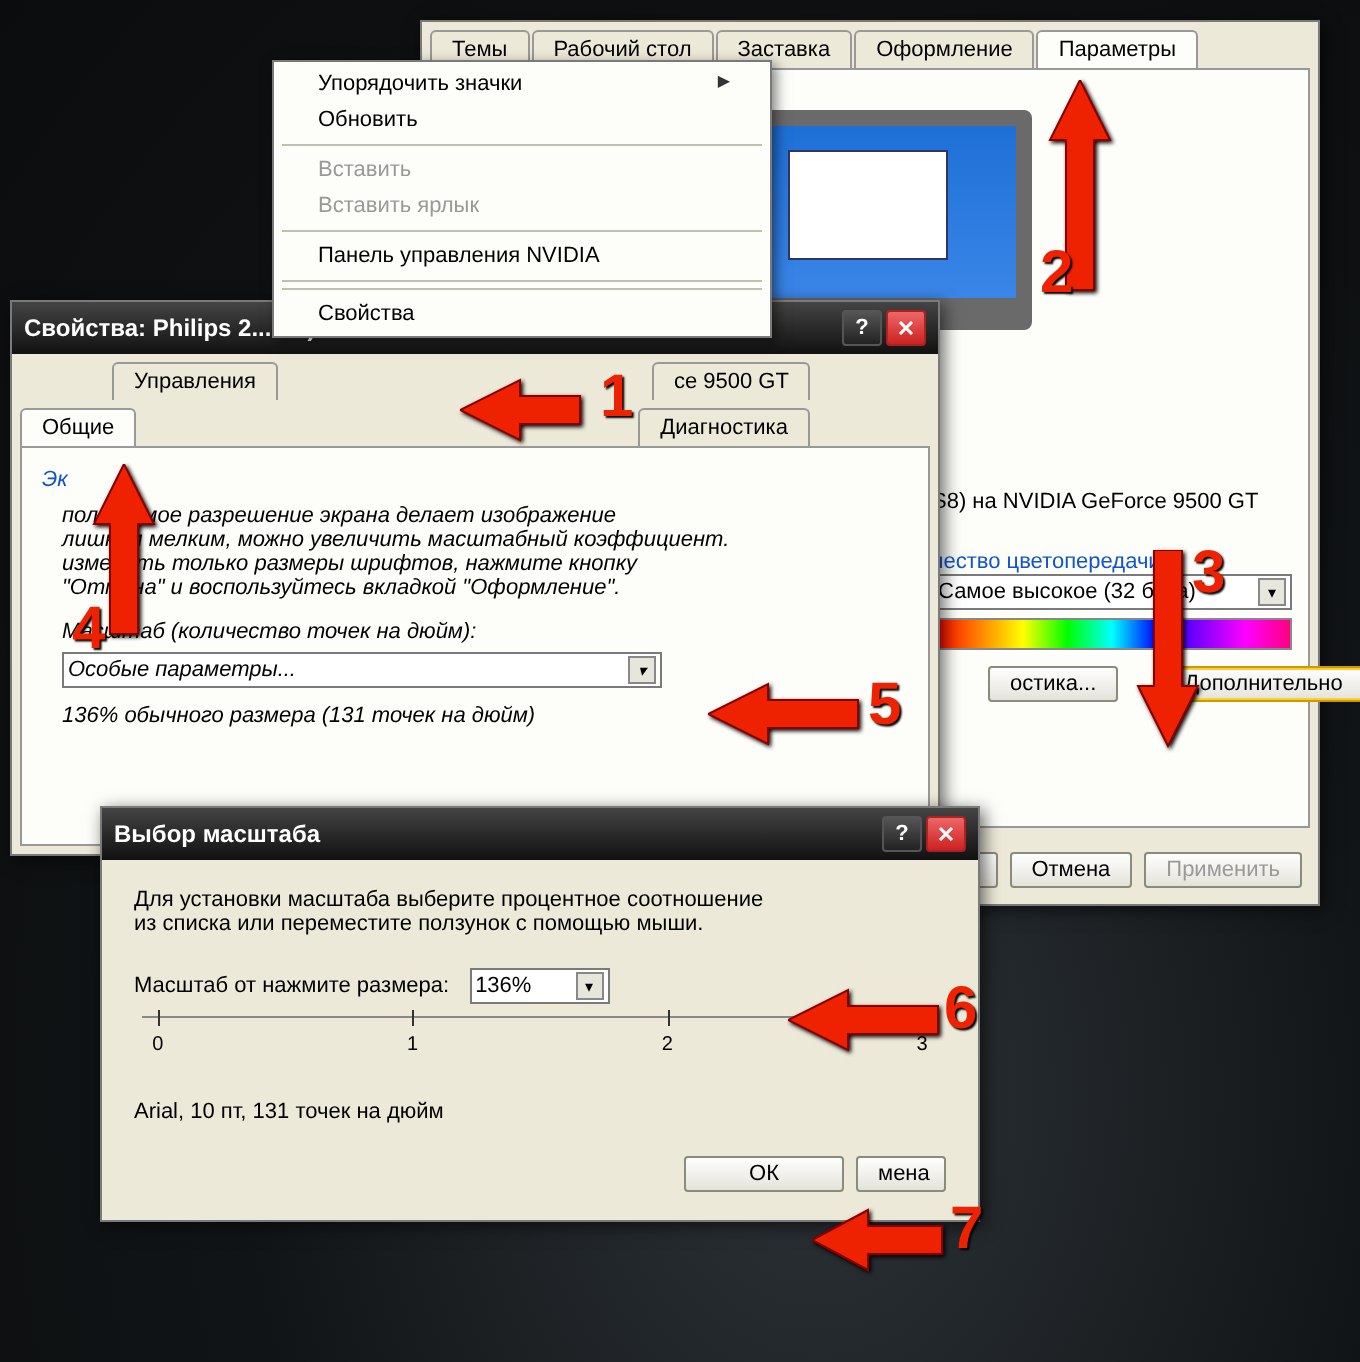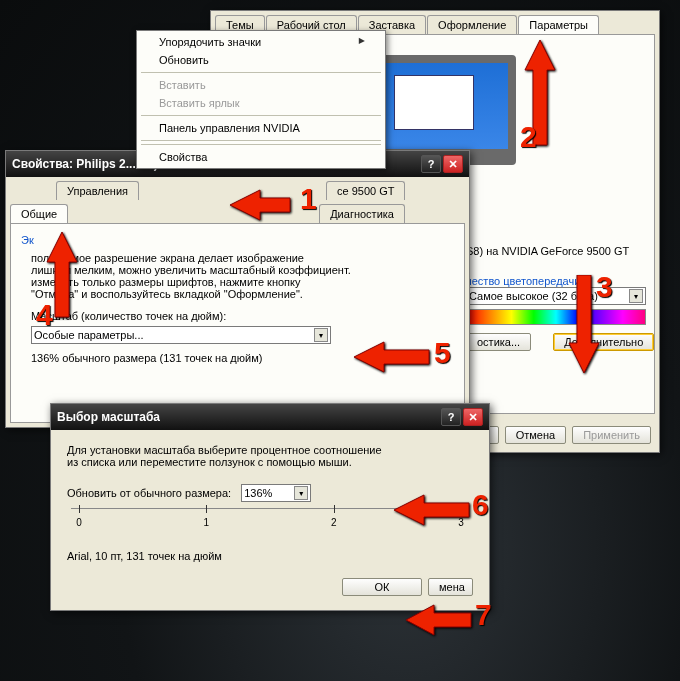--- a/index.html
+++ b/index.html
@@ -171,21 +171,21 @@
     </div>
     <div style="position:absolute; left:250px; top:210px; right:10px;">
       <div class="small-text">S8) на NVIDIA GeForce 9500 GT</div>
       <div style="height:18px"></div>
       <div class="small-text link">чество цветопередачи</div>
       <div class="fake-select" style="width:180px;">
         <span>Самое высокое (32 бита)</span>
         <span class="dd">▾</span>
       </div>
       <div class="rainbow" style="width:180px;"></div>
-      <div style="display:flex; gap:22px; margin-top:8px;">
+      <div style="display:flex; gap:22px; margin-top:8px;padding-left:28px;">
         <button class="btn">остика...</button>
         <button class="btn hot">Дополнительно</button>
       </div>
     </div>
   </div>
   <div class="button-row">
     <button class="btn">ОК</button>
     <button class="btn">Отмена</button>
     <button class="btn disabled">Применить</button>
   </div>
@@ -202,21 +202,21 @@
   <div class="tabs" style="padding-left:50px;">
     <div class="tab">Управления</div>
     <div class="tab" style="visibility:hidden;">Адаптер</div>
     <div class="tab" style="margin-left:120px;">се 9500 GT</div>
   </div>
   <div class="tabs">
     <div class="tab active">Общие</div>
     <div style="width:250px;"></div>
     <div class="tab">Диагностика</div>
   </div>
-  <div class="panel" style="height:200px;">
+  <div class="panel" style="height:200px;font-style:italic;">
     <div class="link">Эк</div>
     <div style="margin-left:10px; margin-top:6px;">
       <div class="small-text">пользуемое разрешение экрана делает изображение</div>
       <div class="small-text">лишком мелким, можно увеличить масштабный коэффициент.</div>
       <div class="small-text">изменить только размеры шрифтов, нажмите кнопку</div>
       <div class="small-text">"Отмена" и воспользуйтесь вкладкой "Оформление".</div>
       <div class="small-text" style="margin-top:10px;">Масштаб (количество точек на дюйм):</div>
       <div class="fake-select" style="margin-top:4px;">
         <span>Особые параметры...</span>
         <span class="dd">▾</span>
@@ -244,21 +244,21 @@
     <span>Выбор масштаба</span>
     <div class="titlebar-buttons">
       <div class="tbtn">?</div>
       <div class="tbtn close">✕</div>
     </div>
   </div>
   <div style="padding:14px 16px;">
     <div class="small-text">Для установки масштаба выберите процентное соотношение</div>
     <div class="small-text">из списка или переместите ползунок с помощью мыши.</div>
     <div style="display:flex; align-items:center; gap:10px; margin-top:16px;">
-      <span class="small-text">Обновить от обычного размера:</span>
+      <span class="small-text">Масштаб от нажмите размера:</span>
       <div class="fake-select" style="width:70px;">
         <span>136%</span>
         <span class="dd">▾</span>
       </div>
     </div>
     <div class="ruler">
       <div class="tick" style="left:2%"></div>
         <div class="lbl" style="left:2%">0</div>
       <div class="tick" style="left:34%"></div>
         <div class="lbl" style="left:34%">1</div>

